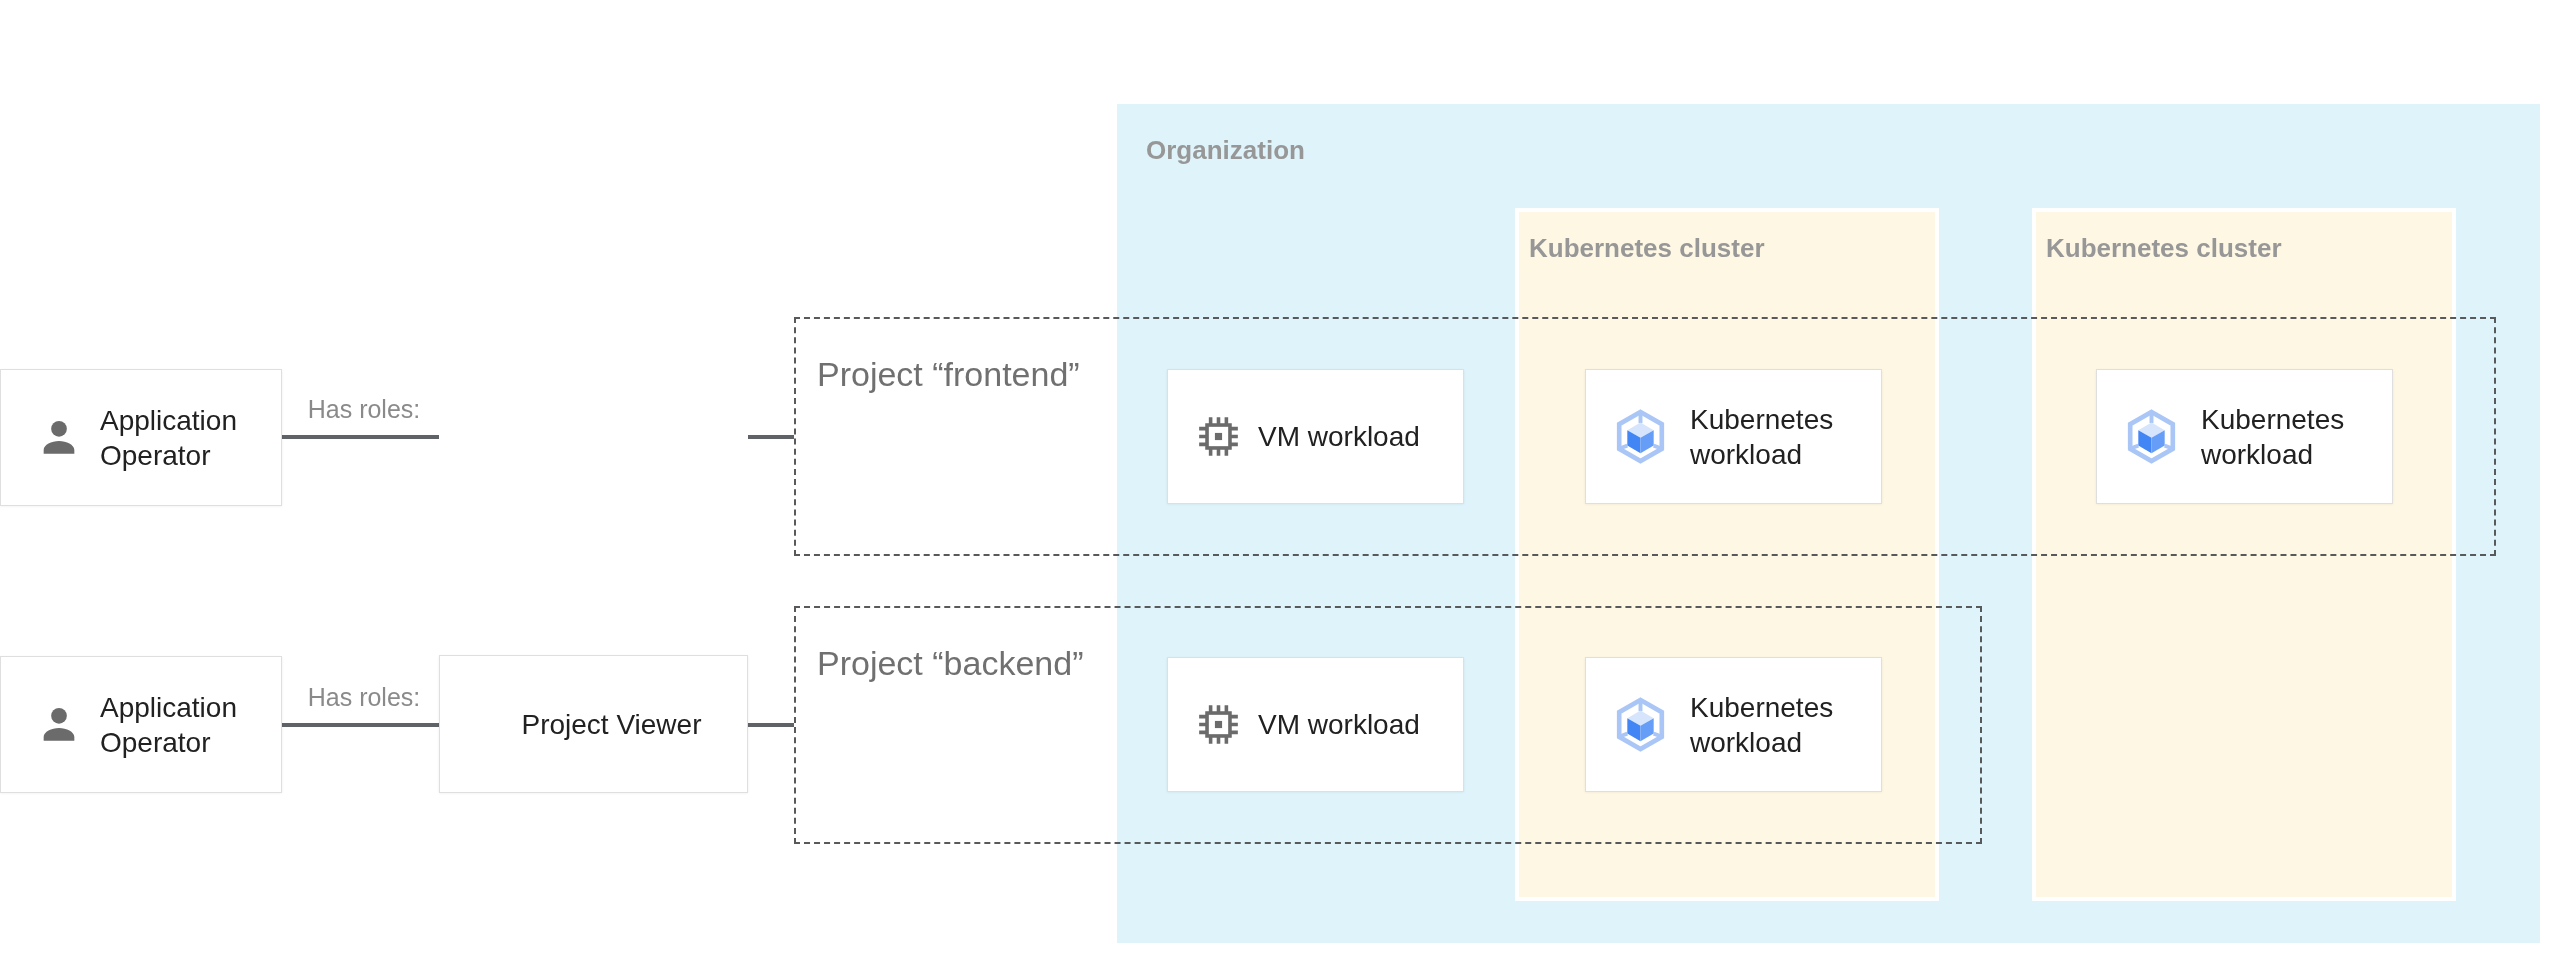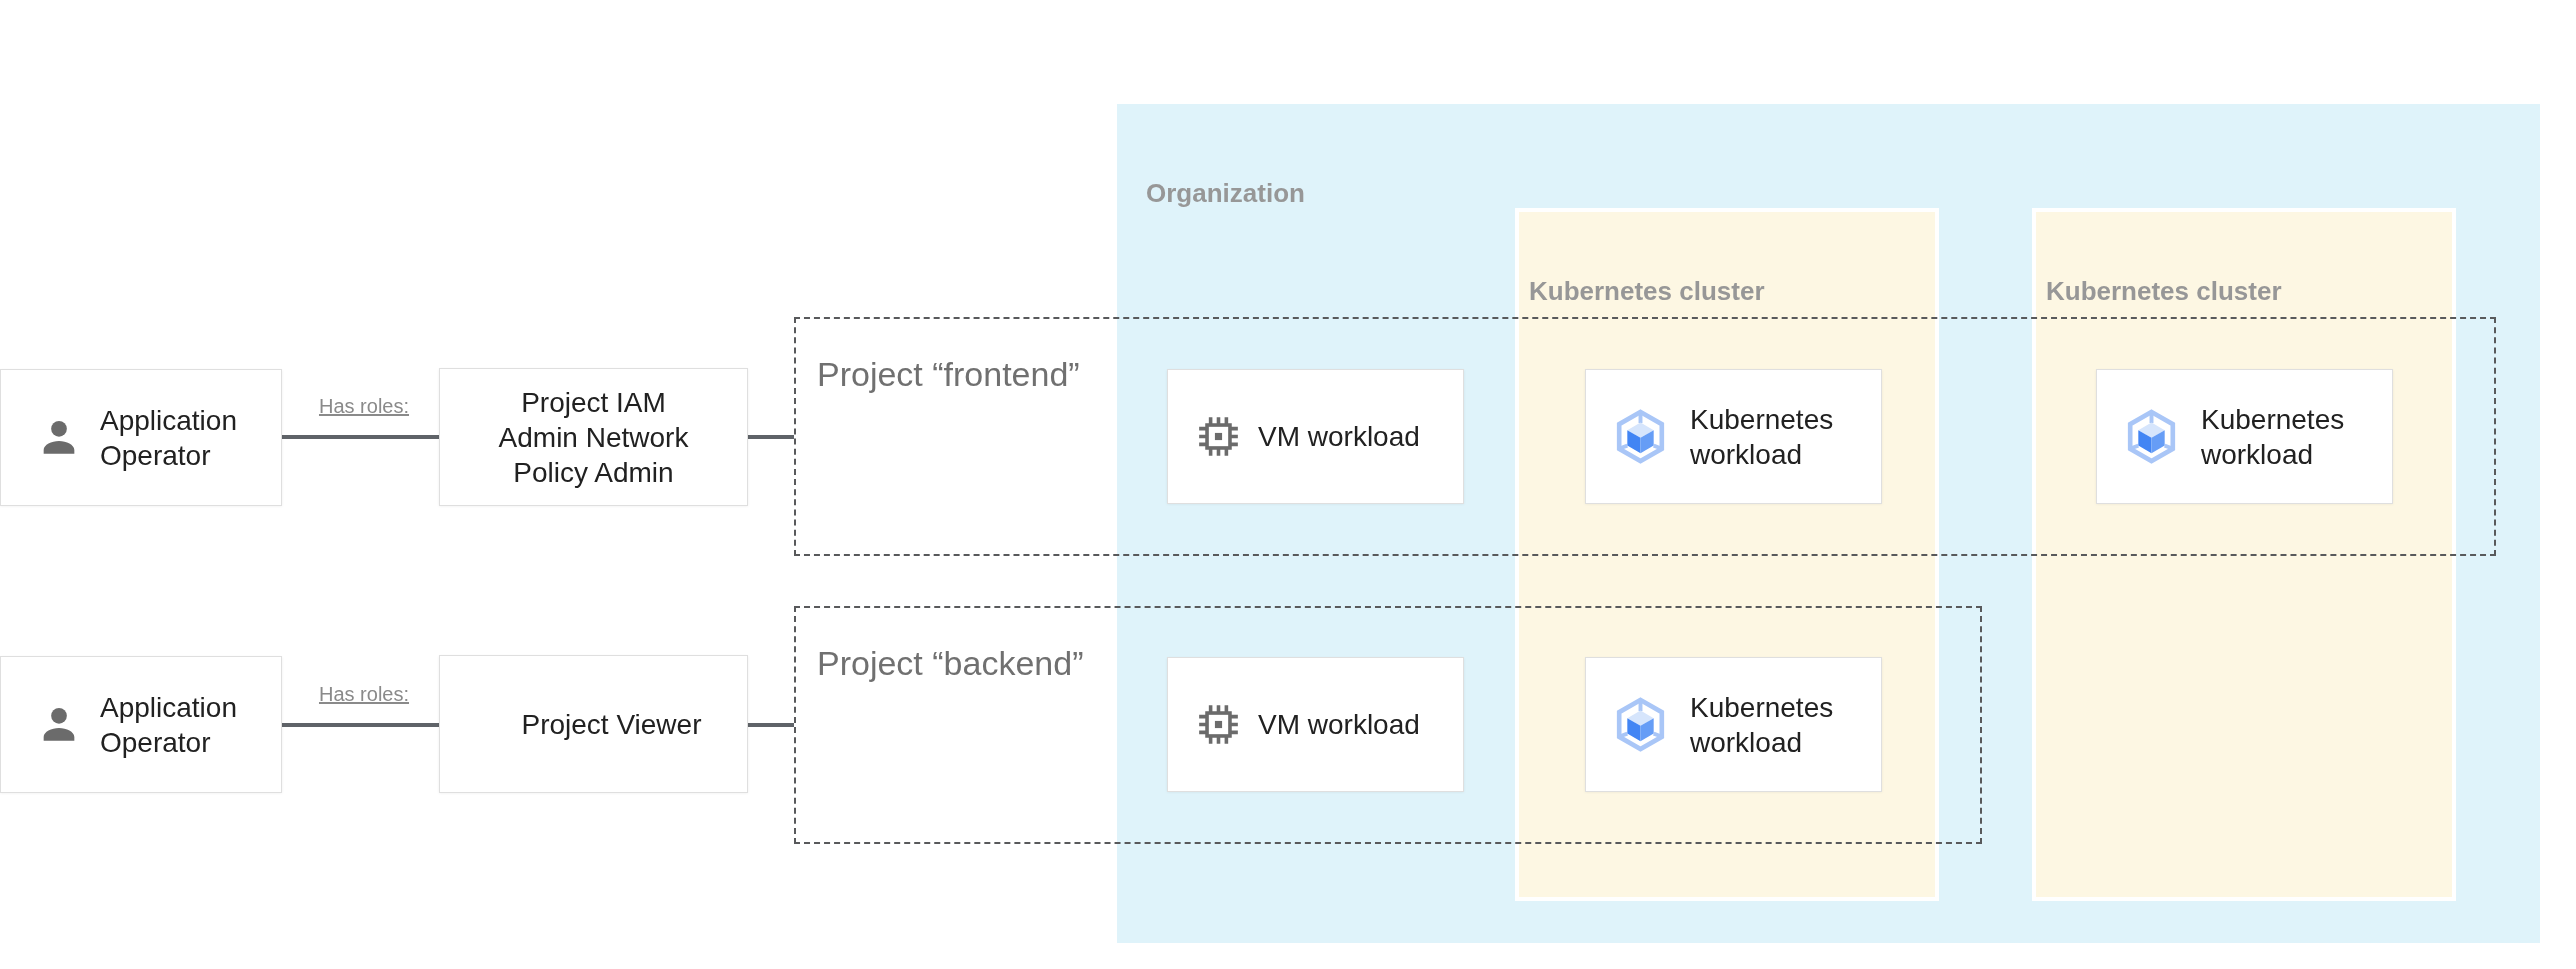--- a/index.html
+++ b/index.html
@@ -21,21 +21,20 @@
     position: absolute;
     left: 1117px; top: 104px;
     width: 1423px; height: 839px;
     background: var(--org-bg, #DFF3FA);
   }
   .zone-label {
     font-size: 26px;
     font-weight: bold;
     color: var(--zone-label, #979797);
     white-space: nowrap;
-    margin-top: 43px;
   }
   .org-zone .zone-label {
     position: absolute;
     left: 29px; top: 31px;
   }
   .cluster-zone {
     position: absolute;
     top: 208px;
     width: 424px; height: 693px;
     background: var(--cluster-bg, #FDF7E3);
@@ -71,24 +70,23 @@
     height: 3.5px;
     background: var(--connector, #5F6368);
   }
   .edge-a1 { left: 282px;  top: 435px;  width: 157px; }
   .edge-b1 { left: 748px; top: 435px;  width: 46px;  }
   .edge-a2 { left: 282px;  top: 723px; width: 157px; }
   .edge-b2 { left: 748px; top: 723px; width: 46px;  }
   .edge-label {
     position: absolute;
     transform: translateX(-50%);
-    font-size: 20px;
+    font-size: 25px;
     color: var(--relation-label, #8A8A8A);
     white-space: nowrap;
-    text-decoration: underline;
   }
   .edge-label-1 { left: 364px; top: 395px; }
   .edge-label-2 { left: 364px; top: 683px; }
 
   
   .card {
     position: absolute;
     background: #ffffff;
     border: 1.4px solid var(--card-border, #DFDFDF);
     box-sizing: border-box;
@@ -171,27 +169,20 @@
     <svg class="person-icon" viewBox="0 0 24 24">
       <circle class="person-fill" cx="12" cy="7.2" r="4.1"></circle>
       <path class="person-fill" d="M12 13.6c-3.9 0-8 1.95-8 4.7v1.9h16v-1.9c0-2.75-4.1-4.7-8-4.7z"></path>
     </svg>
     <div class="card-text">
       <div>Application</div>
       <div>Operator</div>
     </div>
   </div>
 
-  <div class="card role-1">
-    <div class="card-text">
-      <div>Project IAM</div>
-      <div>Admin Network</div>
-      <div>Policy Admin</div>
-    </div>
-  </div>
 
   <div class="card actor-2">
     <svg class="person-icon" viewBox="0 0 24 24">
       <circle class="person-fill" cx="12" cy="7.2" r="4.1"></circle>
       <path class="person-fill" d="M12 13.6c-3.9 0-8 1.95-8 4.7v1.9h16v-1.9c0-2.75-4.1-4.7-8-4.7z"></path>
     </svg>
     <div class="card-text">
       <div>Application</div>
       <div>Operator</div>
     </div>

